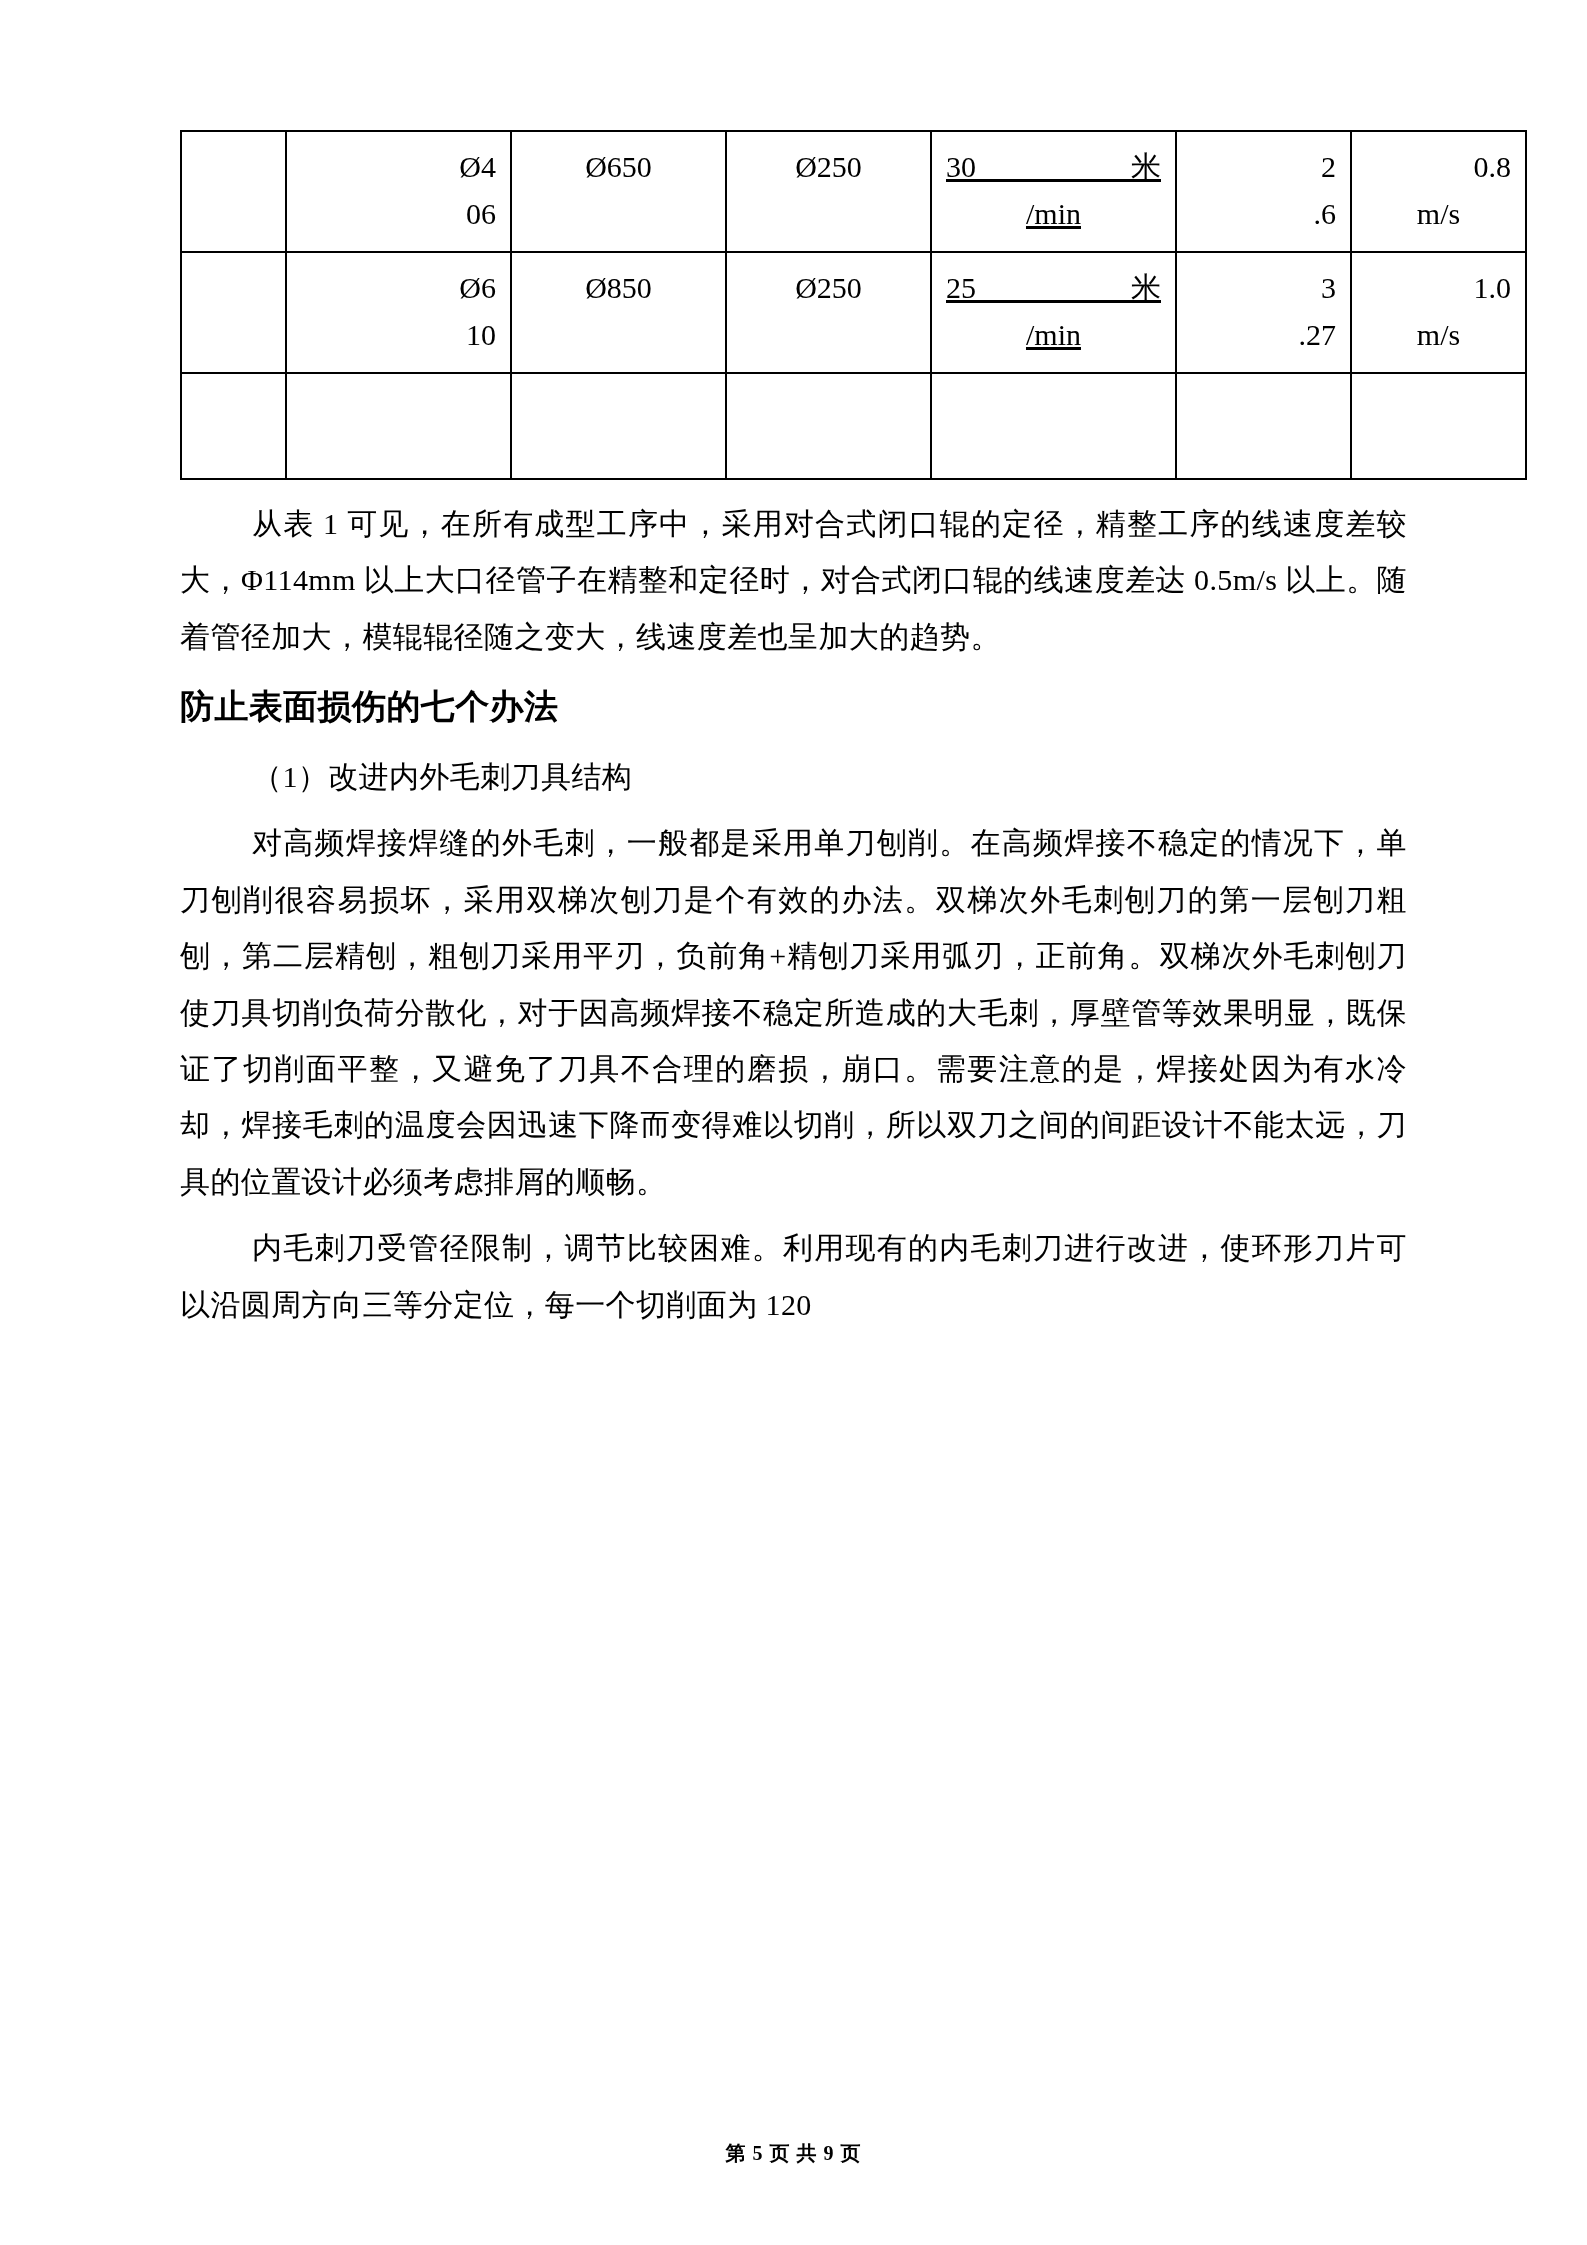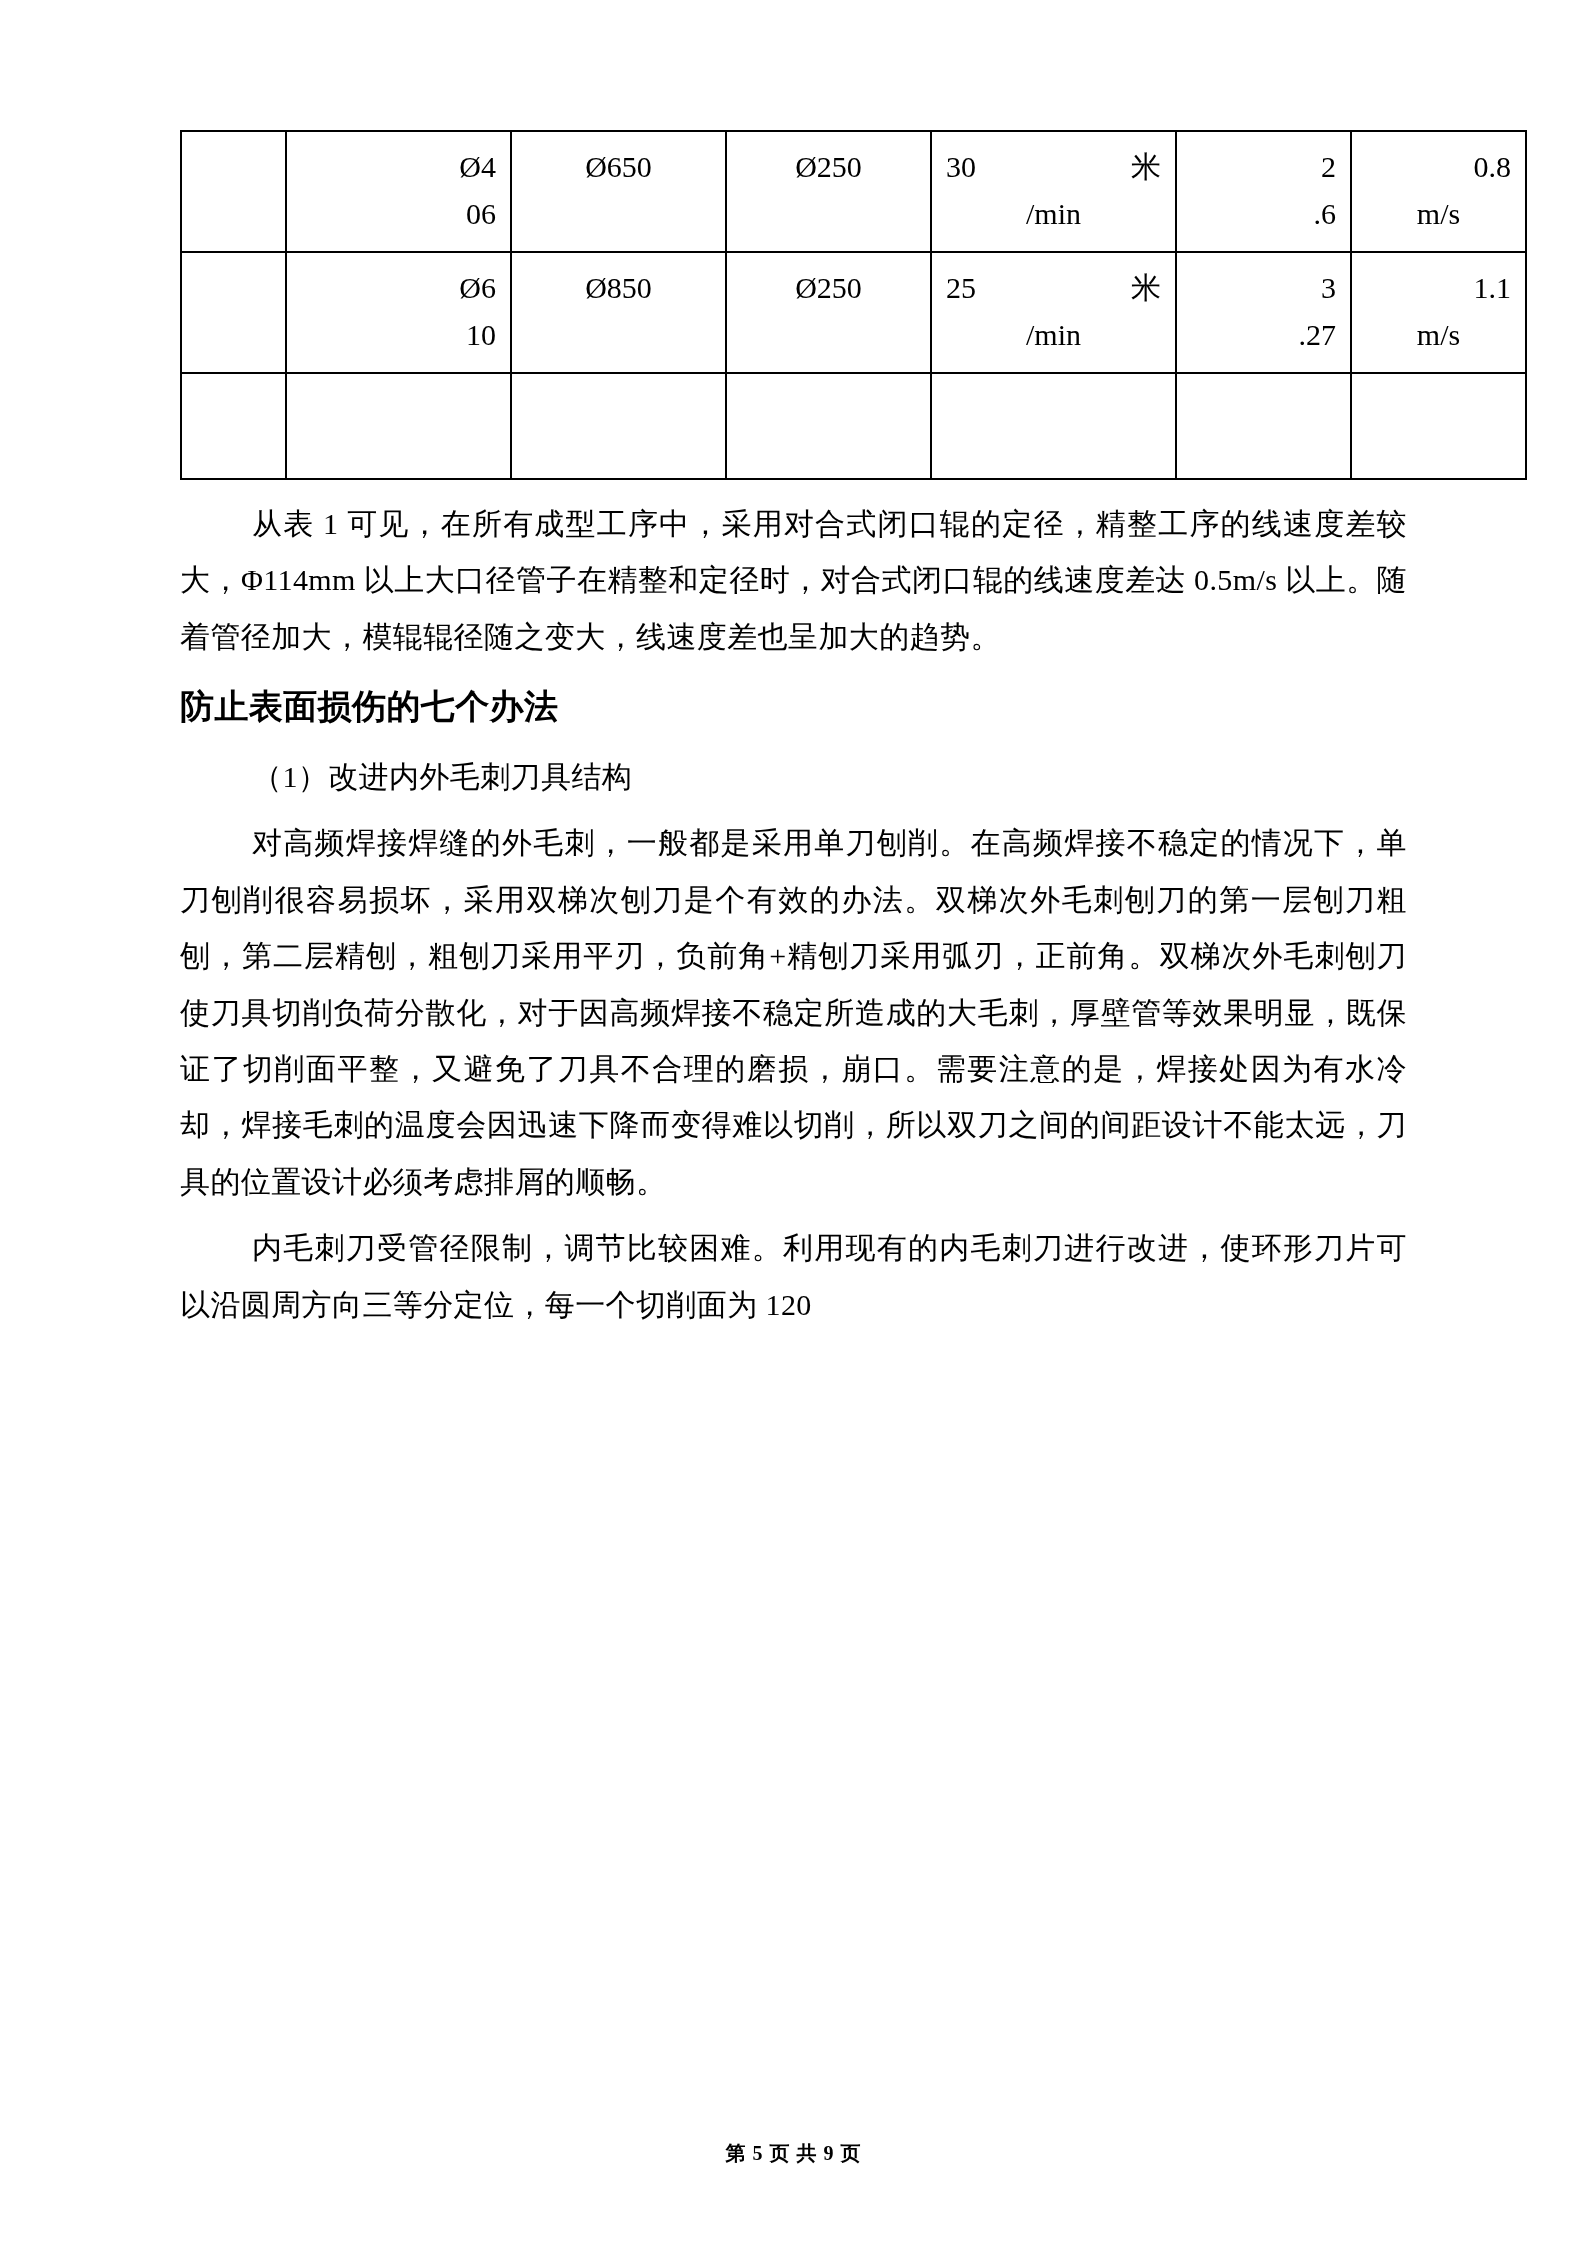--- a/index.html
+++ b/index.html
@@ -37,21 +37,21 @@
     vertical-align: top;
     font-size: 30px;
     line-height: 1.55;
     padding: 12px 14px 14px 14px;
     font-family: "Liberation Serif", "DejaVu Serif", serif;
   }
   .col1 { width: 75px; }
   .col2 { width: 195px; }
   .col3 { width: 185px; }
   .col4 { width: 175px; }
-  .col5 { width: 215px; }
+  .col5 { width: 215px; text-decoration: underline; }
   .col6 { width: 145px; }
   .col7 { width: 145px; }
 
   .cell-right { text-align: right; margin-top: 12px; }
   .cell-left { text-align: center; }
   .cell-justify {
     text-align: justify;
     text-align-last: justify;
   }
   .two-line { min-height: 96px; }
@@ -128,21 +128,21 @@
         <td class="col4 two-line cell-left">Ø250</td>
         <td class="col5 two-line">
           <div class="cell-justify">25 米</div>
           <div class="cell-left">/min</div>
         </td>
         <td class="col6 two-line cell-right">
           <div>3</div>
           <div>.27</div>
         </td>
         <td class="col7 two-line cell-right">
-          <div>1.1</div>
+          <div>1.0</div>
           <div class="cell-left">m/s</div>
         </td>
       </tr>
 
       <tr class="empty-row">
         <td class="col1"></td>
         <td class="col2"></td>
         <td class="col3"></td>
         <td class="col4"></td>
         <td class="col5"></td>

